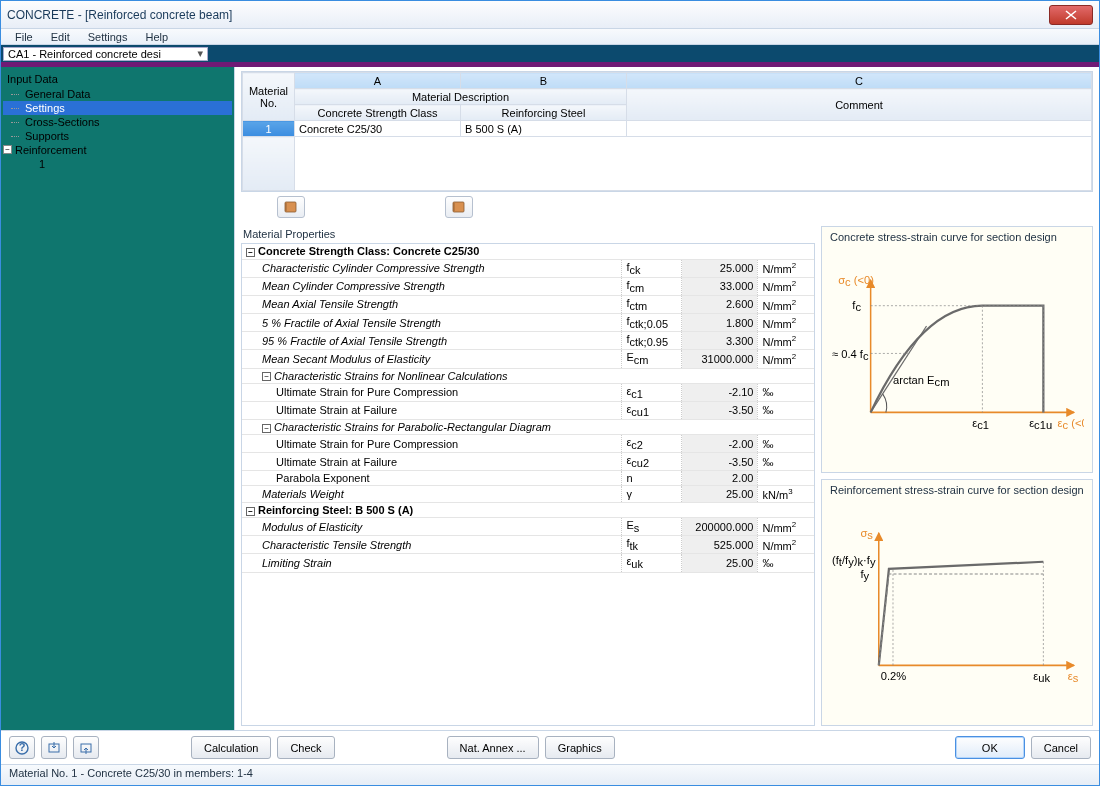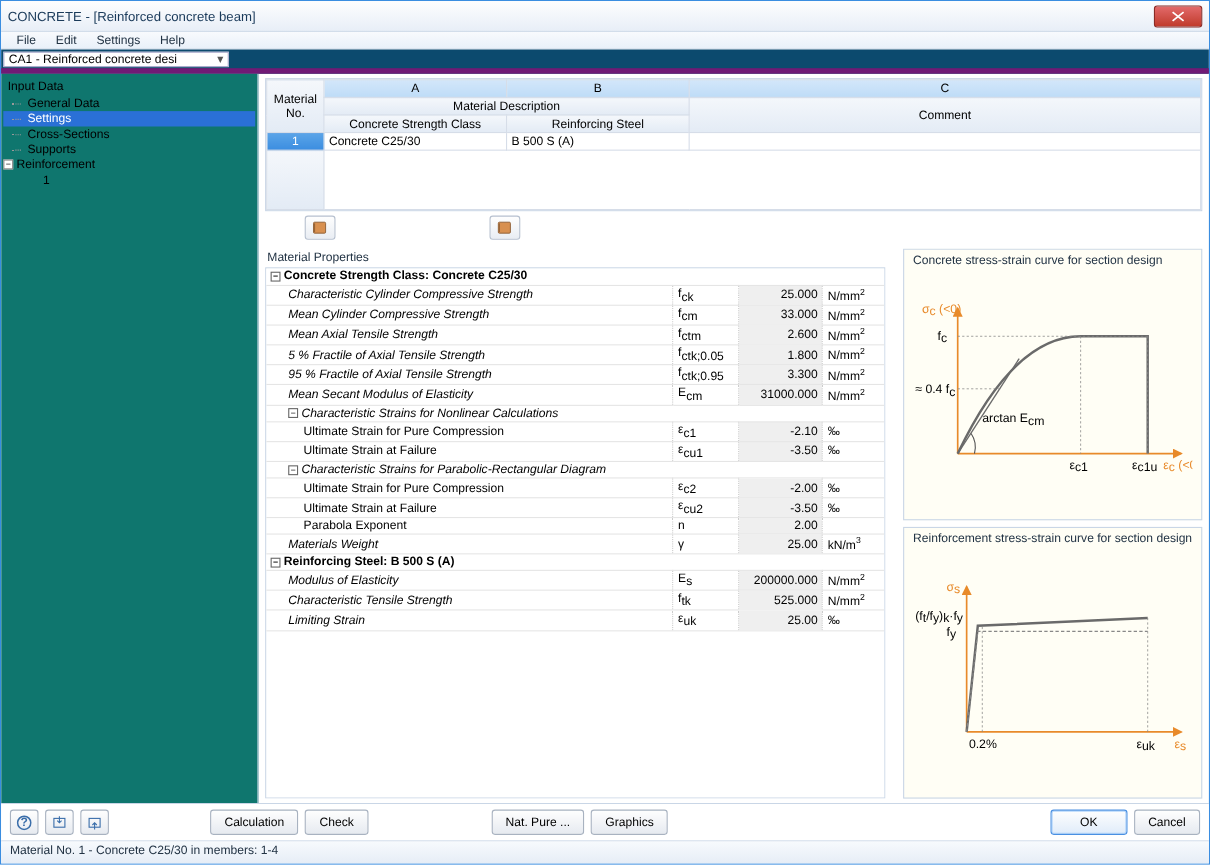--- a/index.html
+++ b/index.html
@@ -37,21 +37,21 @@
 .grid-table th { background: linear-gradient(#f4f7fb,#e3ebf5); font-weight: normal; text-align: center; }
 .grid-table th.col-letter { background: linear-gradient(#d2e6fa,#bedcf7); }
 .grid-table td.rownum { background: linear-gradient(#5aa4e8,#3b8de0); color: #fff; text-align: center; }
 .grid-body-row td { background: #fff; }
 .grid-pad td { height: 54px; background: #fff; }
 
 .lib-buttons { display: flex; gap: 140px; padding: 4px 0 6px 36px; }
 .lib-btn { width: 28px; height: 22px; border: 1px solid #b6c0cf; border-radius: 3px; background: linear-gradient(#fefefe,#e9edf3); display: flex; align-items: center; justify-content: center; cursor: pointer; }
 .lib-btn svg { width: 14px; height: 14px; }
 
-.lower { flex: 1; display: flex; gap: 16px; padding: 0 6px 4px 6px; overflow: hidden; justify-content: center; }
+.lower { flex: 1; display: flex; gap: 6px; padding: 0 6px 4px 6px; overflow: hidden; justify-content: center; }
 .props-panel { flex: 1; display: flex; flex-direction: column; overflow: hidden; }
 .panel-title { color: #234; padding: 2px 0 3px 2px; }
 .props-box { flex: 1; border: 1px solid #c9d6e6; background: #fff; overflow-y: auto; }
 .props-table { width: 100%; border-collapse: collapse; table-layout: fixed; }
 .props-table td { border-bottom: 1px solid #e5e5e5; border-right: 1px dotted #ccc; padding: 1px 4px; height: 15px; overflow: hidden; white-space: nowrap; }
 .props-table td:last-child { border-right: none; }
 .props-table .hdr td { font-weight: bold; background: #fff; }
 .props-table .toggle-box { display: inline-block; width: 9px; height: 9px; border: 1px solid #666; font-size: 8px; line-height: 7px; text-align: center; margin-right: 3px; vertical-align: middle; }
 .props-table .ind1 { padding-left: 20px; font-style: italic; }
 .props-table .ind2 { padding-left: 34px; }
@@ -358,20 +358,20 @@
   <button class="btn icon-btn">
       <svg width="14" height="14" viewBox="0 0 14 14">
         <rect x="2" y="3" width="10" height="8" fill="none" stroke="#3a6eaa"></rect>
         <path d="M7 13 v-6 M5 9 l2 -2 l2 2" fill="none" stroke="#3a6eaa"></path>
       </svg>
     </button>
   <div style="width:80px"></div>
   <button class="btn">Calculation</button>
   <button class="btn">Check</button>
   <div style="width:100px"></div>
-  <button class="btn">Nat. Pure ...</button>
+  <button class="btn">Nat. Annex ...</button>
   <button class="btn">Graphics</button>
   <div class="spacer"></div>
   <button class="btn primary">OK</button>
   <button class="btn">Cancel</button>
 </div>
 
 <div class="statusbar">Material No. 1  -  Concrete C25/30 in members: 1-4</div>
 
 </body></html>

